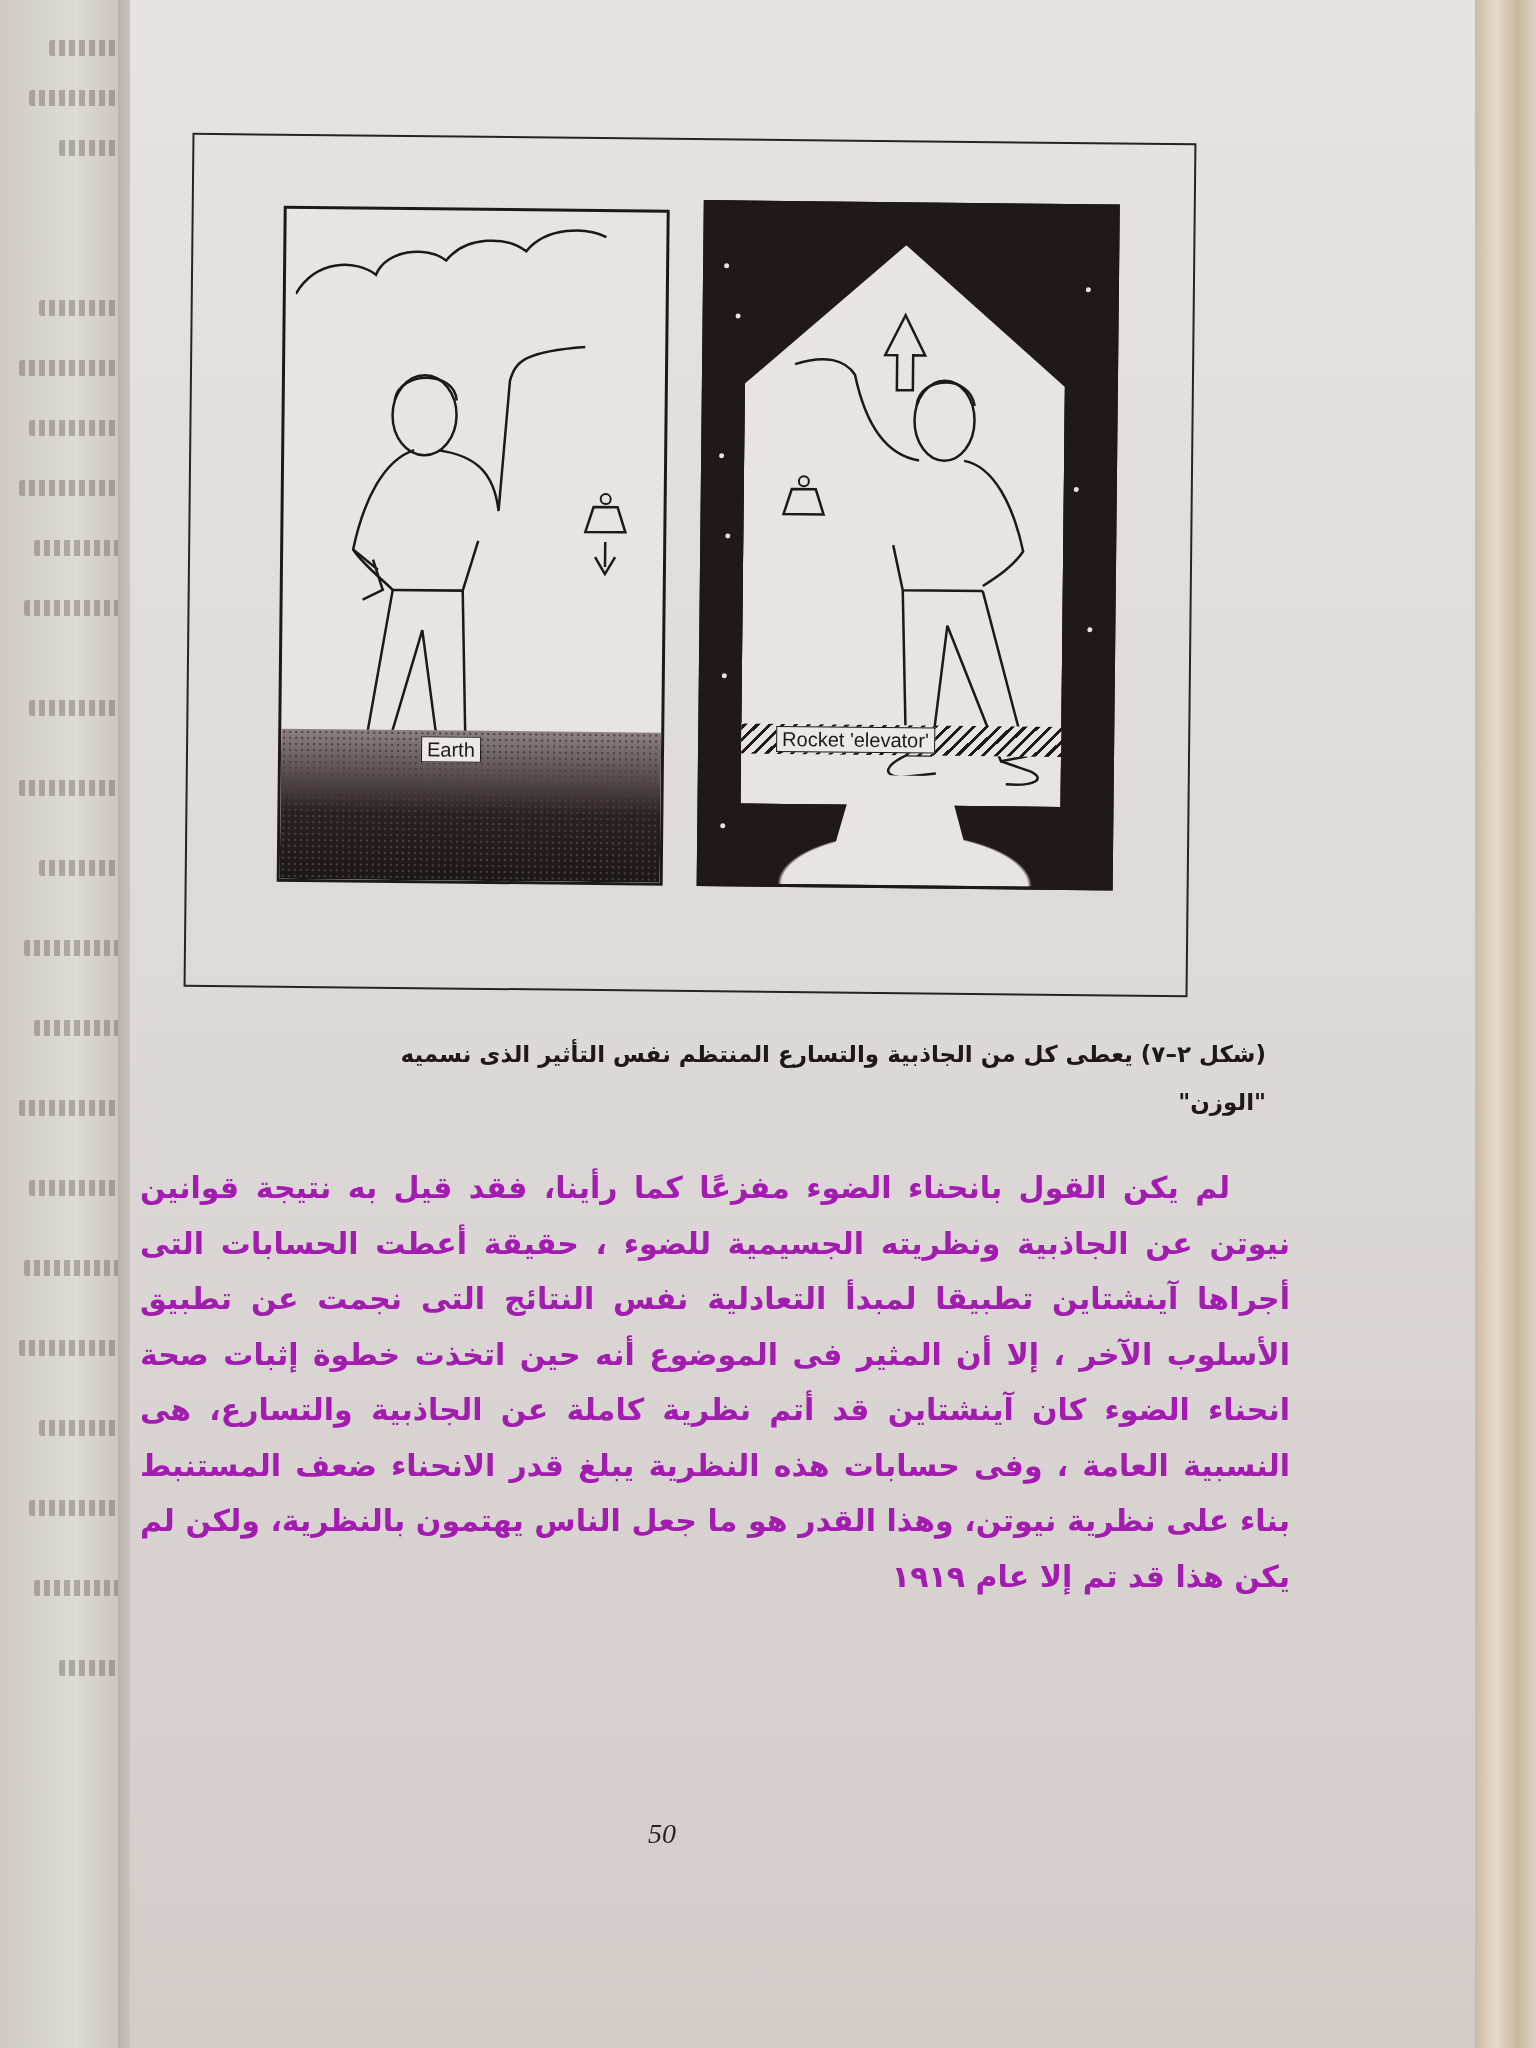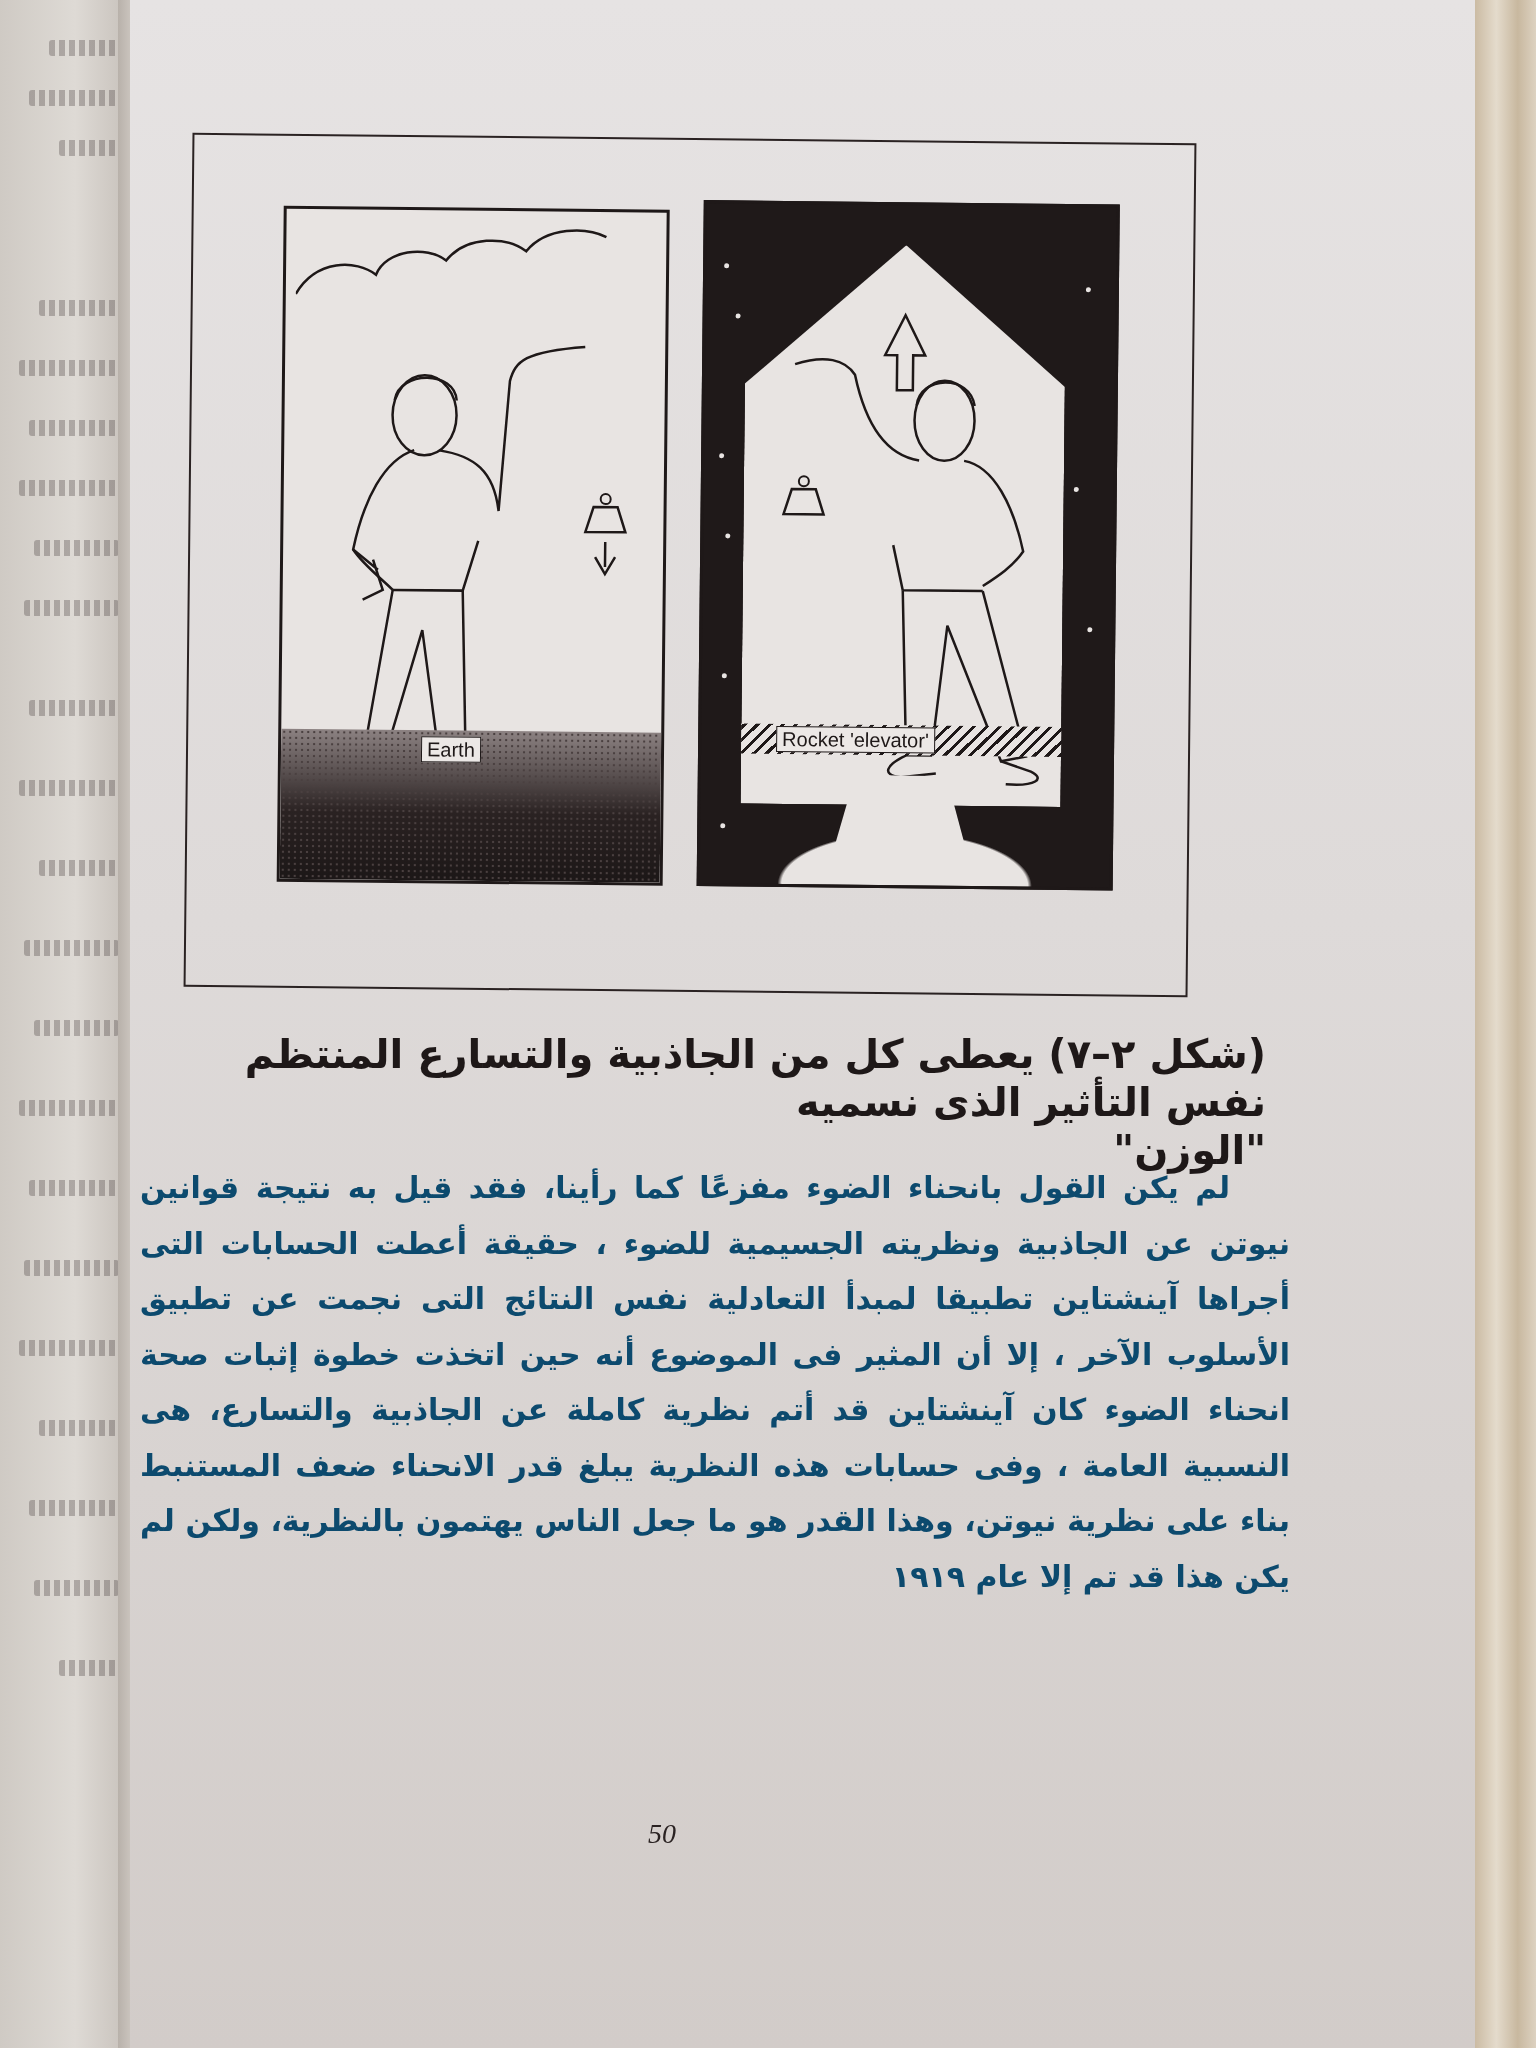--- a/index.html
+++ b/index.html
@@ -65,25 +65,25 @@
     clip-path: polygon(15% 0, 85% 0, 100% 100%, 0 100%);
   }
   .exhaust {
     position: absolute; left: 60px; top: 620px; width: 290px; height: 60px;
     background: radial-gradient(ellipse at 50% 100%, #e8e4e2 60%, transparent 62%);
   }
   .star { position: absolute; width: 5px; height: 5px; background: #e8e4e2; border-radius: 50%; }
   .figure-svg { position: absolute; left: 0; top: 0; }
   .caption {
     position: absolute; right: 270px; top: 1030px; width: 1050px;
-    direction: rtl; font-size: 40px; line-height: 48px; color: #1e1818; font-weight: bold;
+    direction: rtl; font-size: 23px; line-height: 48px; color: #1e1818; font-weight: bold;
   }
   .body-text {
     position: absolute; left: 140px; top: 1160px; width: 1150px;
-    direction: rtl; text-align: justify; font-size: 30px; line-height: 55.5px; color: #0c4a6e; font-weight: bold;
+    direction: rtl; text-align: justify; font-size: 30px; line-height: 55.5px; color: #a21caf; font-weight: bold;
   }
   .body-text p { margin: 0 0 22px 0; text-indent: 60px; text-align-last: right; }
   .page-number {
     position: absolute; left: 648px; top: 1818px; font-family: "Liberation Serif", serif; font-style: italic;
     font-size: 28px; color: #2a2222;
   }
 </style>
 </head>
 <body>
 

